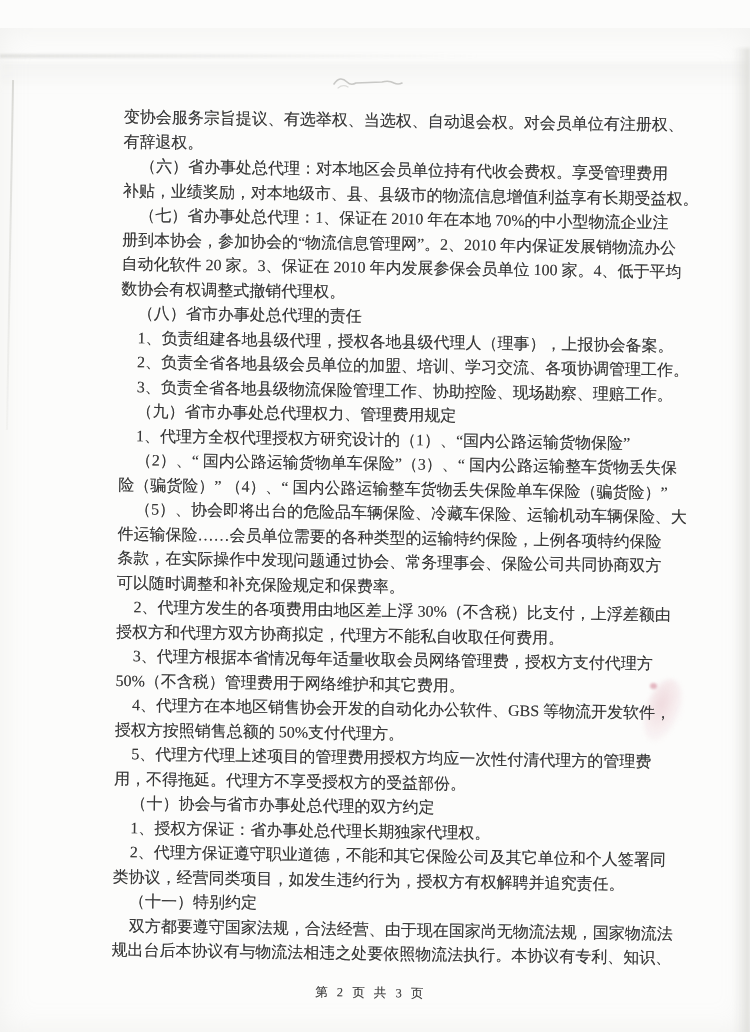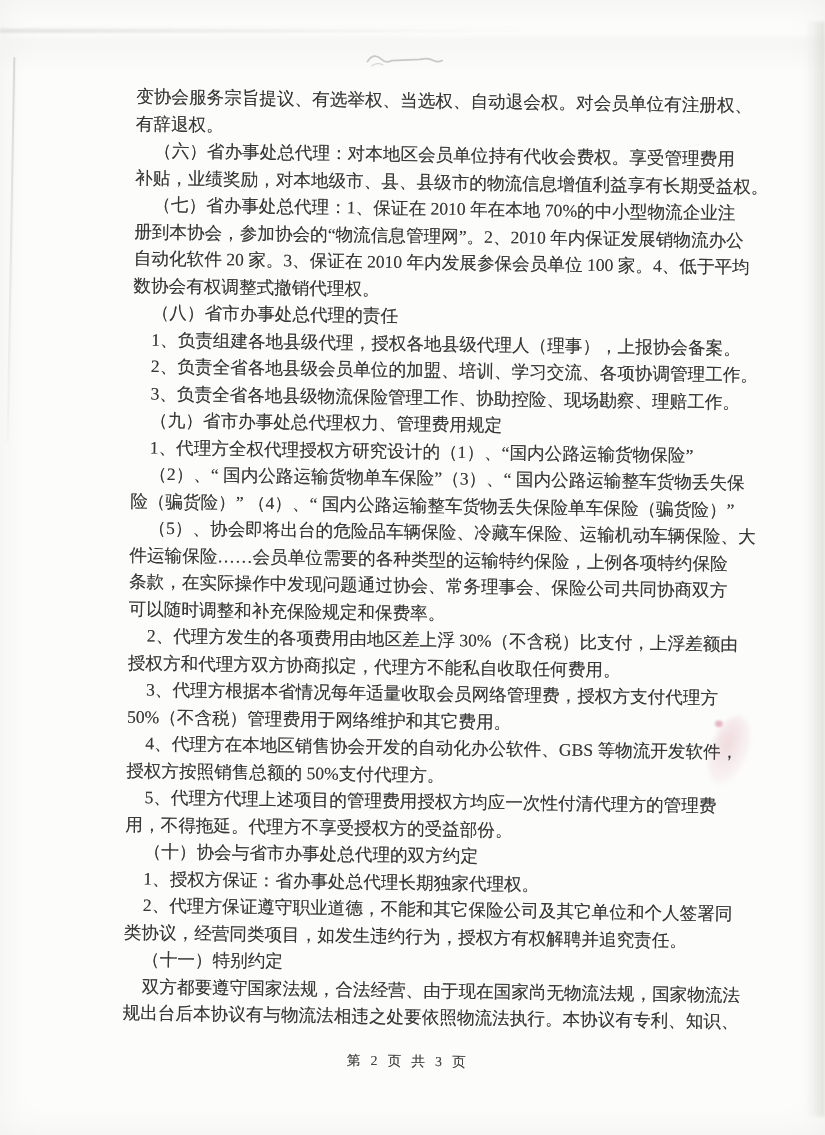--- a/index.html
+++ b/index.html
@@ -9,20 +9,21 @@
   *{margin:0;padding:0;box-sizing:border-box;}
   html,body{width:750px;height:1032px;overflow:hidden;}
   body{
     background:var(--paper);
     font-family:"Liberation Serif","DejaVu Serif",serif;
     position:relative;
   }
   .scan-page{
     position:absolute;inset:0;background:var(--paper);
     box-shadow:inset 0 0 30px rgba(190,190,185,0.18);
+    margin-top:28px;
   }
   
   .streak-top{
     position:absolute;top:26px;left:0;width:480px;height:4px;
     background:linear-gradient(to right,rgba(190,190,186,0.38),rgba(200,200,196,0.10) 70%,transparent);
     filter:blur(1.2px);
   }
   .streak-top-band{
     position:absolute;top:34px;left:0;width:750px;height:30px;
     background:linear-gradient(to bottom,rgba(222,222,218,0.22),transparent);

